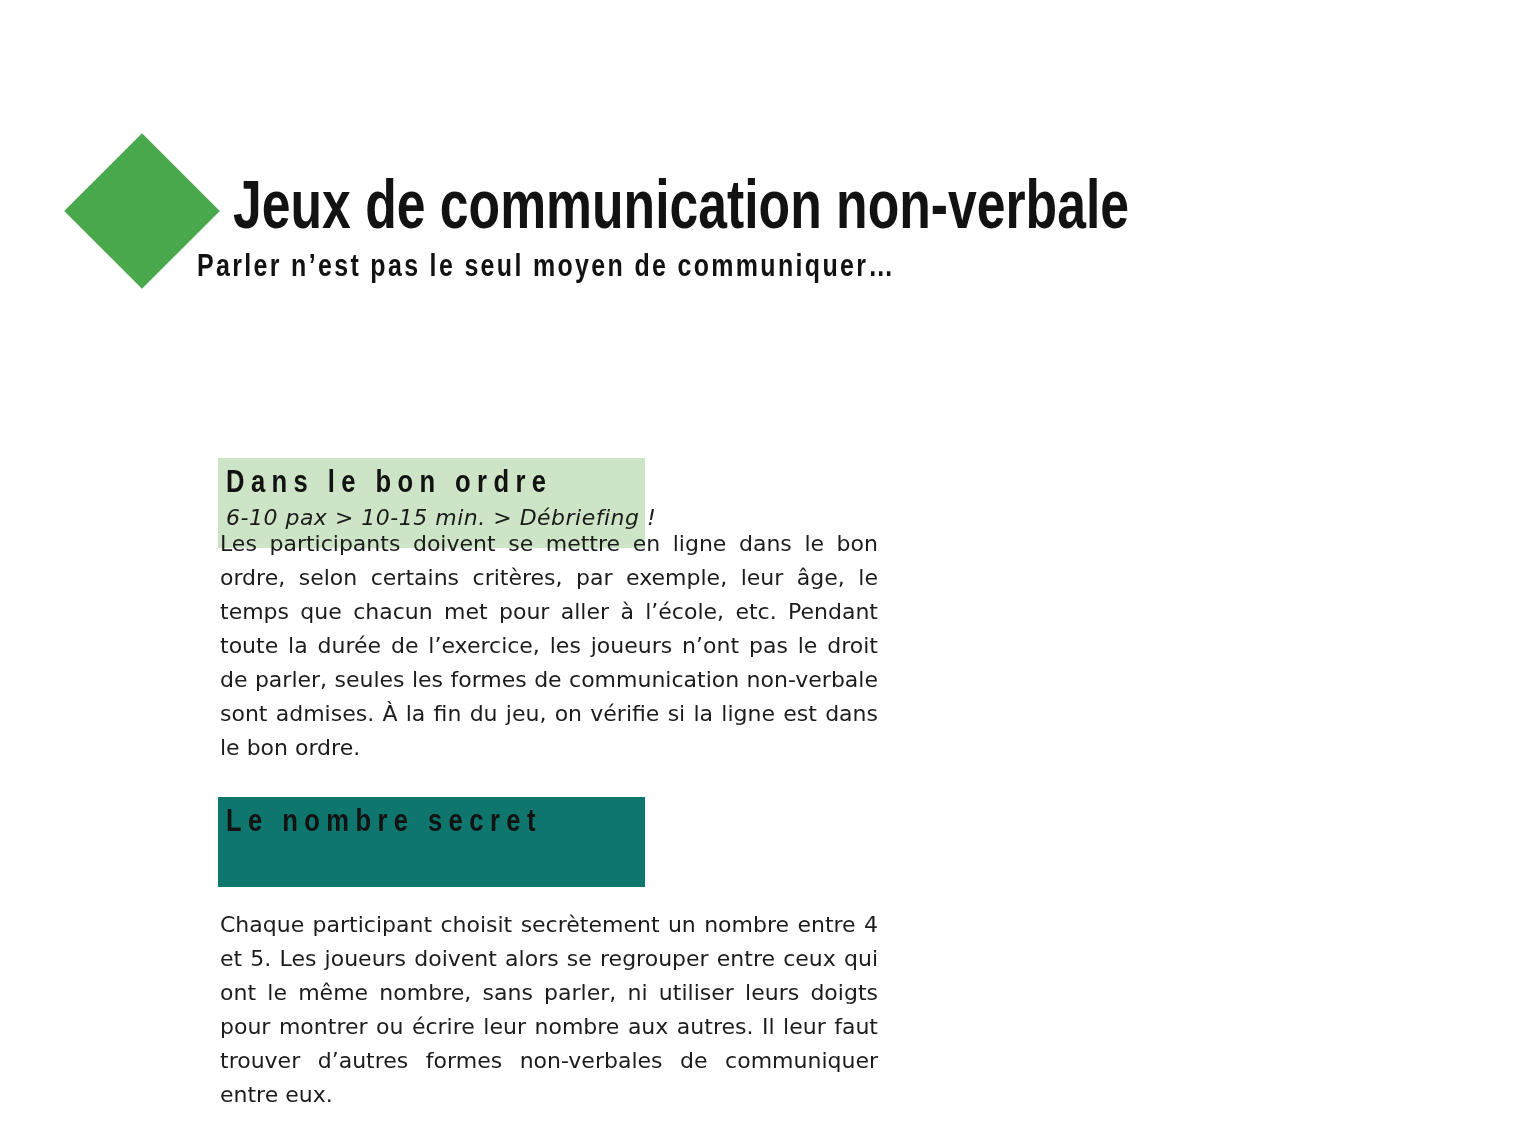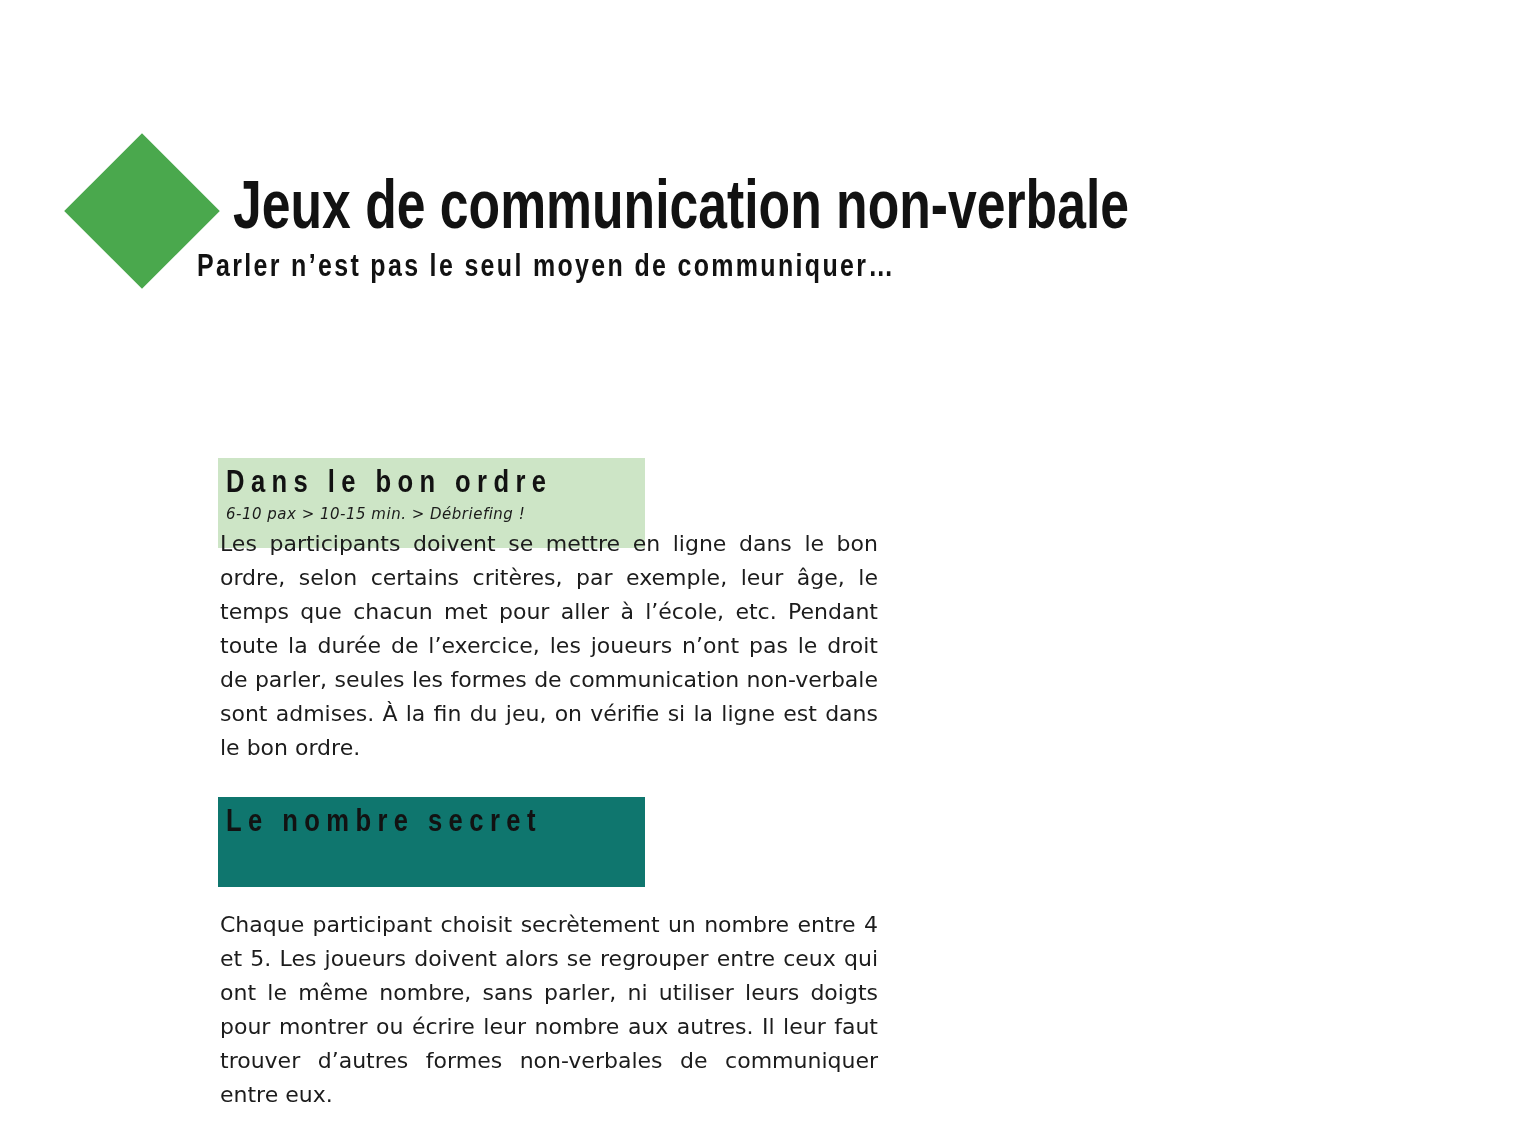--- a/index.html
+++ b/index.html
@@ -84,21 +84,21 @@
     color: #121212;
     white-space: nowrap;
     transform: scaleX(0.80);
     transform-origin: left top;
   }
 
   .box-meta {
     margin-top: 6px;
     font-family: "DejaVu Sans", sans-serif;
     font-style: italic;
-    font-size: 15px;
+    font-size: 22px;
     letter-spacing: 0.5px;
     color: #1b1b1b;
     white-space: nowrap;
   }
 
   
   .para {
     position: absolute;
     left: 220px;
     width: 658px;

